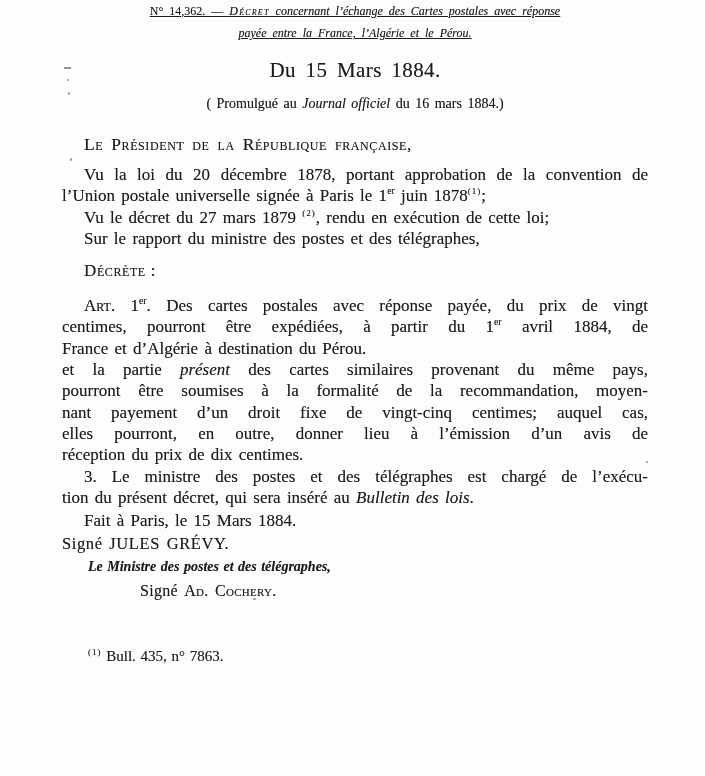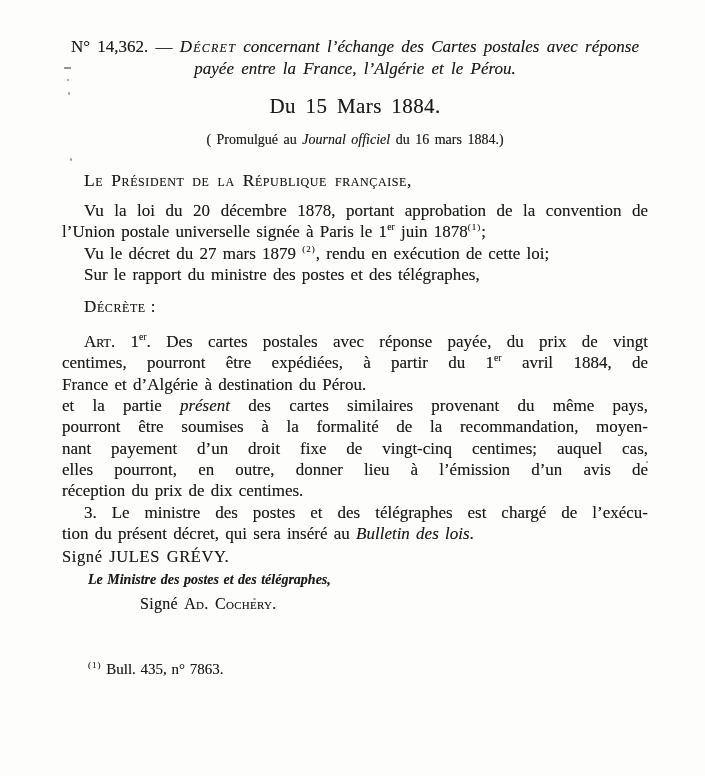--- a/index.html
+++ b/index.html
@@ -13,21 +13,21 @@
     font-family: "Liberation Serif", "DejaVu Serif", serif;
     overflow: hidden;
     text-shadow: 0 0 0.5px rgba(20,20,20,0.45);
   }
   .doc { position: absolute; left: 62px; right: 57px; top: 0; }
 
   .it { font-style: italic; }
   .sc { font-variant: small-caps; }
   .sc-it { font-variant: small-caps; font-style: italic; letter-spacing: 1.2px; }
 
-  .title-block { padding-top: 36px; text-align: center; font-size: 17px; line-height: 22px; word-spacing: 3px; }
+  .title-block { text-align: center; font-size: 12px; line-height: 22px; word-spacing: 3px; text-decoration: underline; }
   .t-line { min-height: 22px; }
 
   .date-line { margin-top: 14px; text-align: center; font-size: 21px; word-spacing: 4px; letter-spacing: 0.4px; }
   .promulgation { margin-top: 13px; text-align: center; font-size: 14px; word-spacing: 2px; }
 
   .salutation { margin-top: 22px; font-size: 17.5px; letter-spacing: 0.6px; word-spacing: 3px; text-indent: 22px; }
 
   .recitals { margin-top: 9px; }
   .line { font-size: 17px; line-height: 21.3px; word-spacing: 2px; }
   .j { text-align: justify; text-align-last: justify; }
@@ -97,20 +97,21 @@
       <div class="line j">pourront être soumises à la formalité de la recommandation, moyen-</div>
       <div class="line j">nant payement d’un droit fixe de vingt-cinq centimes; auquel cas,</div>
       <div class="line j">elles pourront, en outre, donner lieu à l’émission d’un avis de</div>
       <div class="line">réception du prix de dix centimes.</div>
 
       <div class="line j ind">3. Le ministre des postes et des télégraphes est chargé de l’exécu-</div>
       <div class="line">
         <span>tion du présent décret, qui sera inséré au </span><span class="it">Bulletin des lois</span><span>.</span>
       </div>
 
+      <div class="line ind closing">Fait à Paris, le 15 Mars 1884.</div>
     </div>
 
     <div class="president-sig">Signé JULES GRÉVY.</div>
 
     <div class="minister-title">Le Ministre des postes et des télégraphes,</div>
 
     <div class="minister-sig">
       <span>Signé </span><span class="sc">Ad. Cochery</span><span>.</span>
     </div>
 

